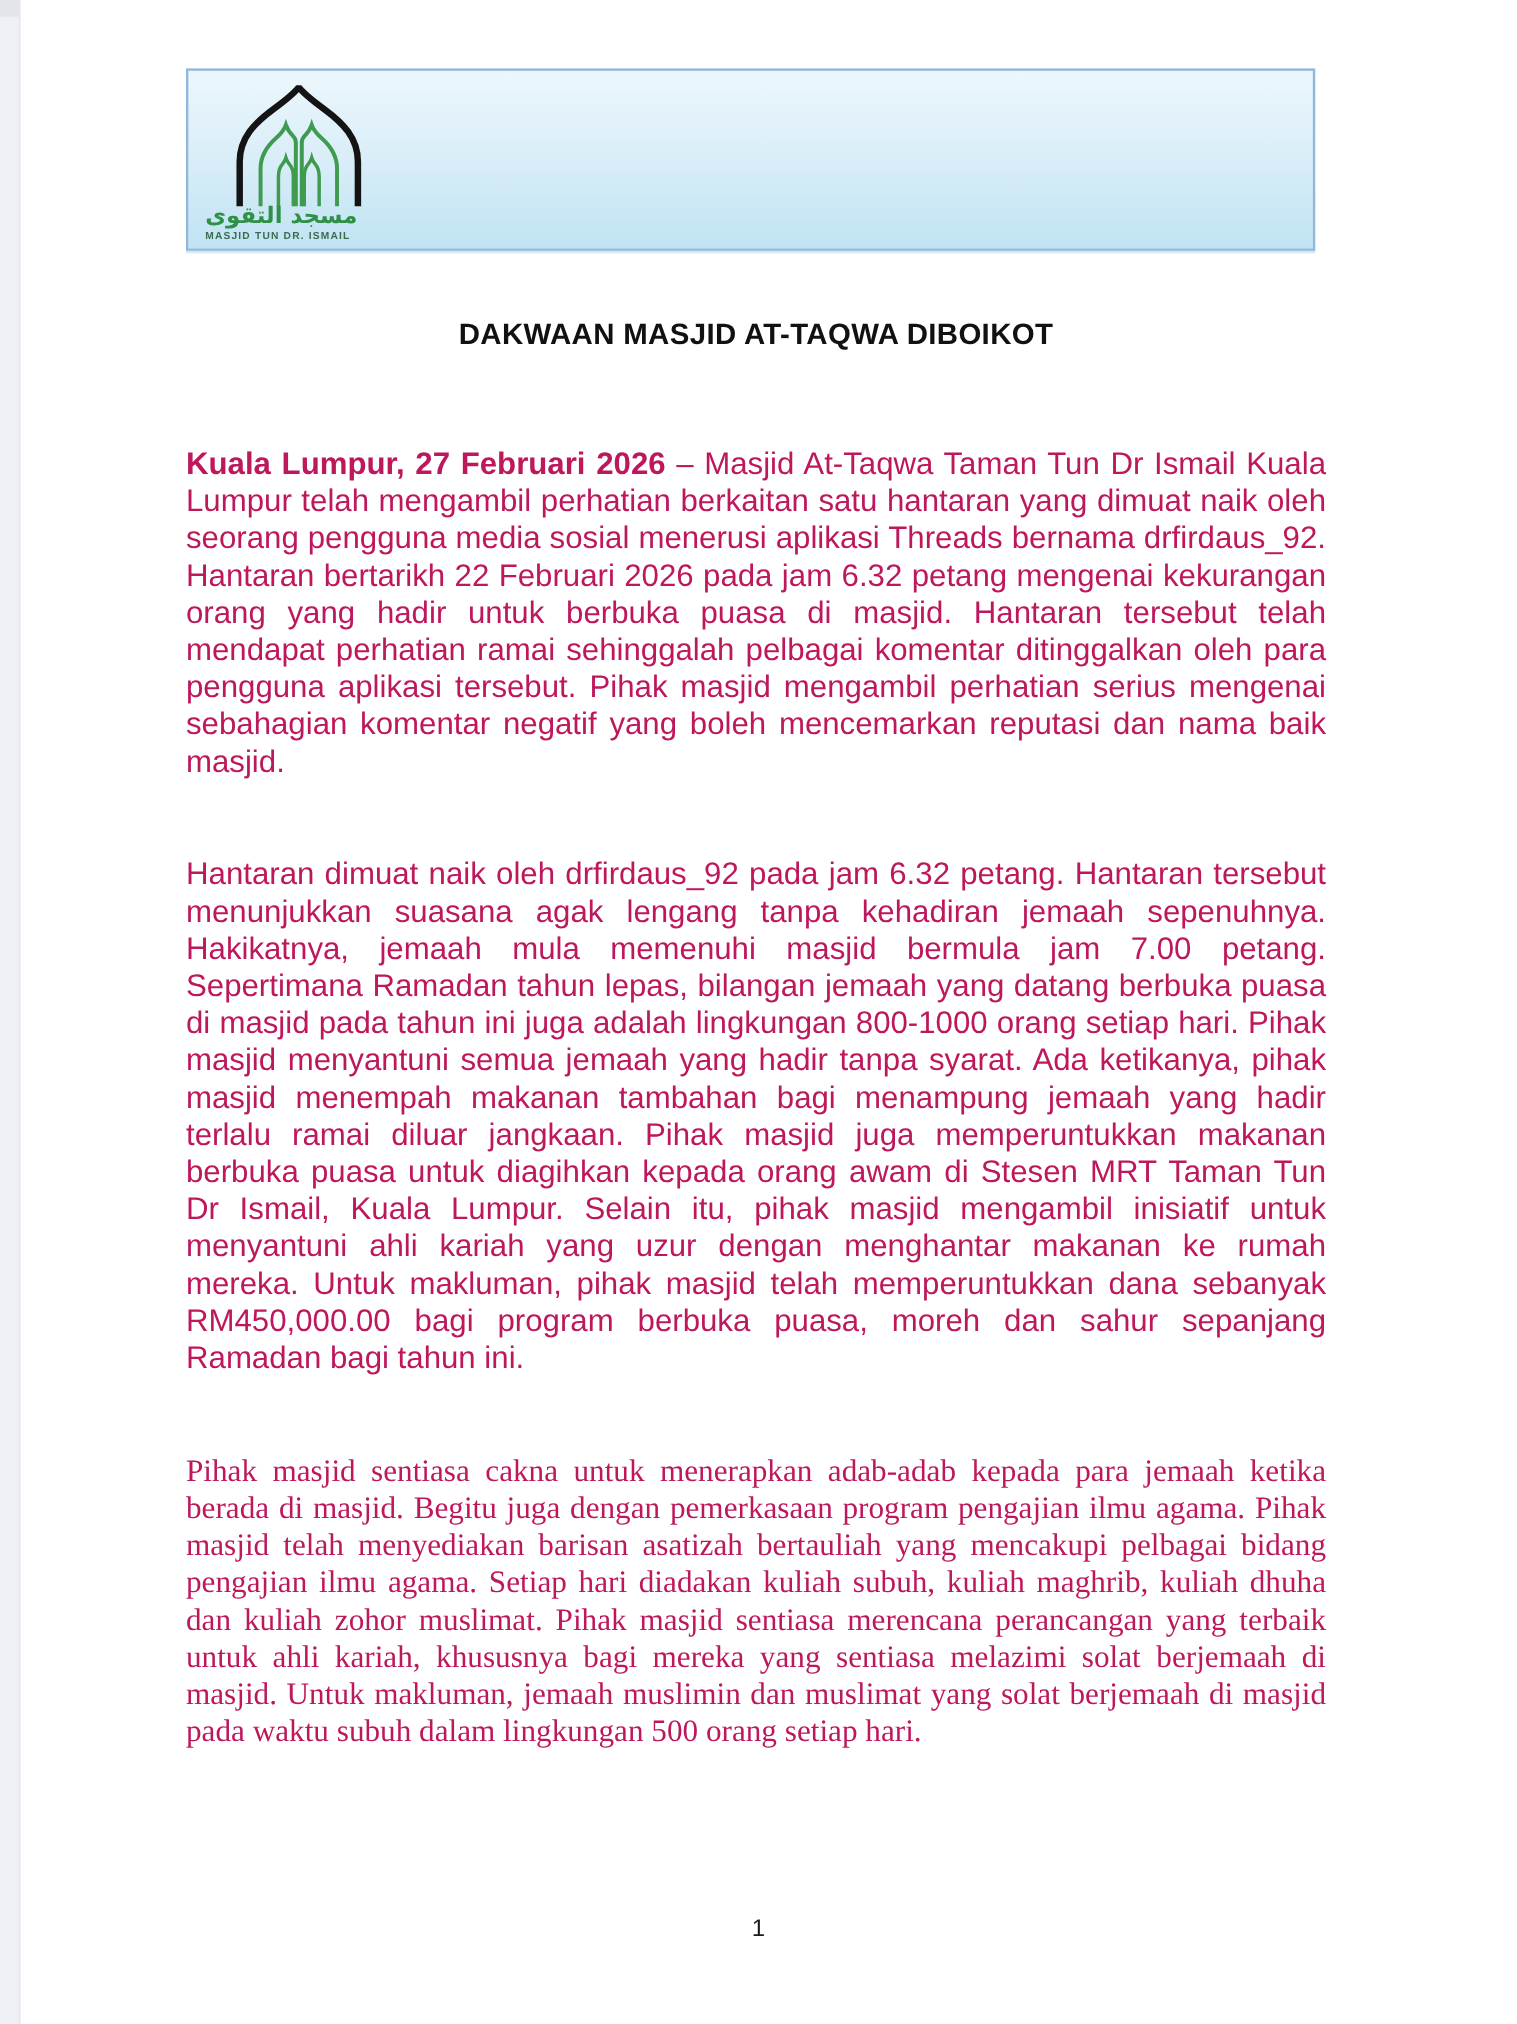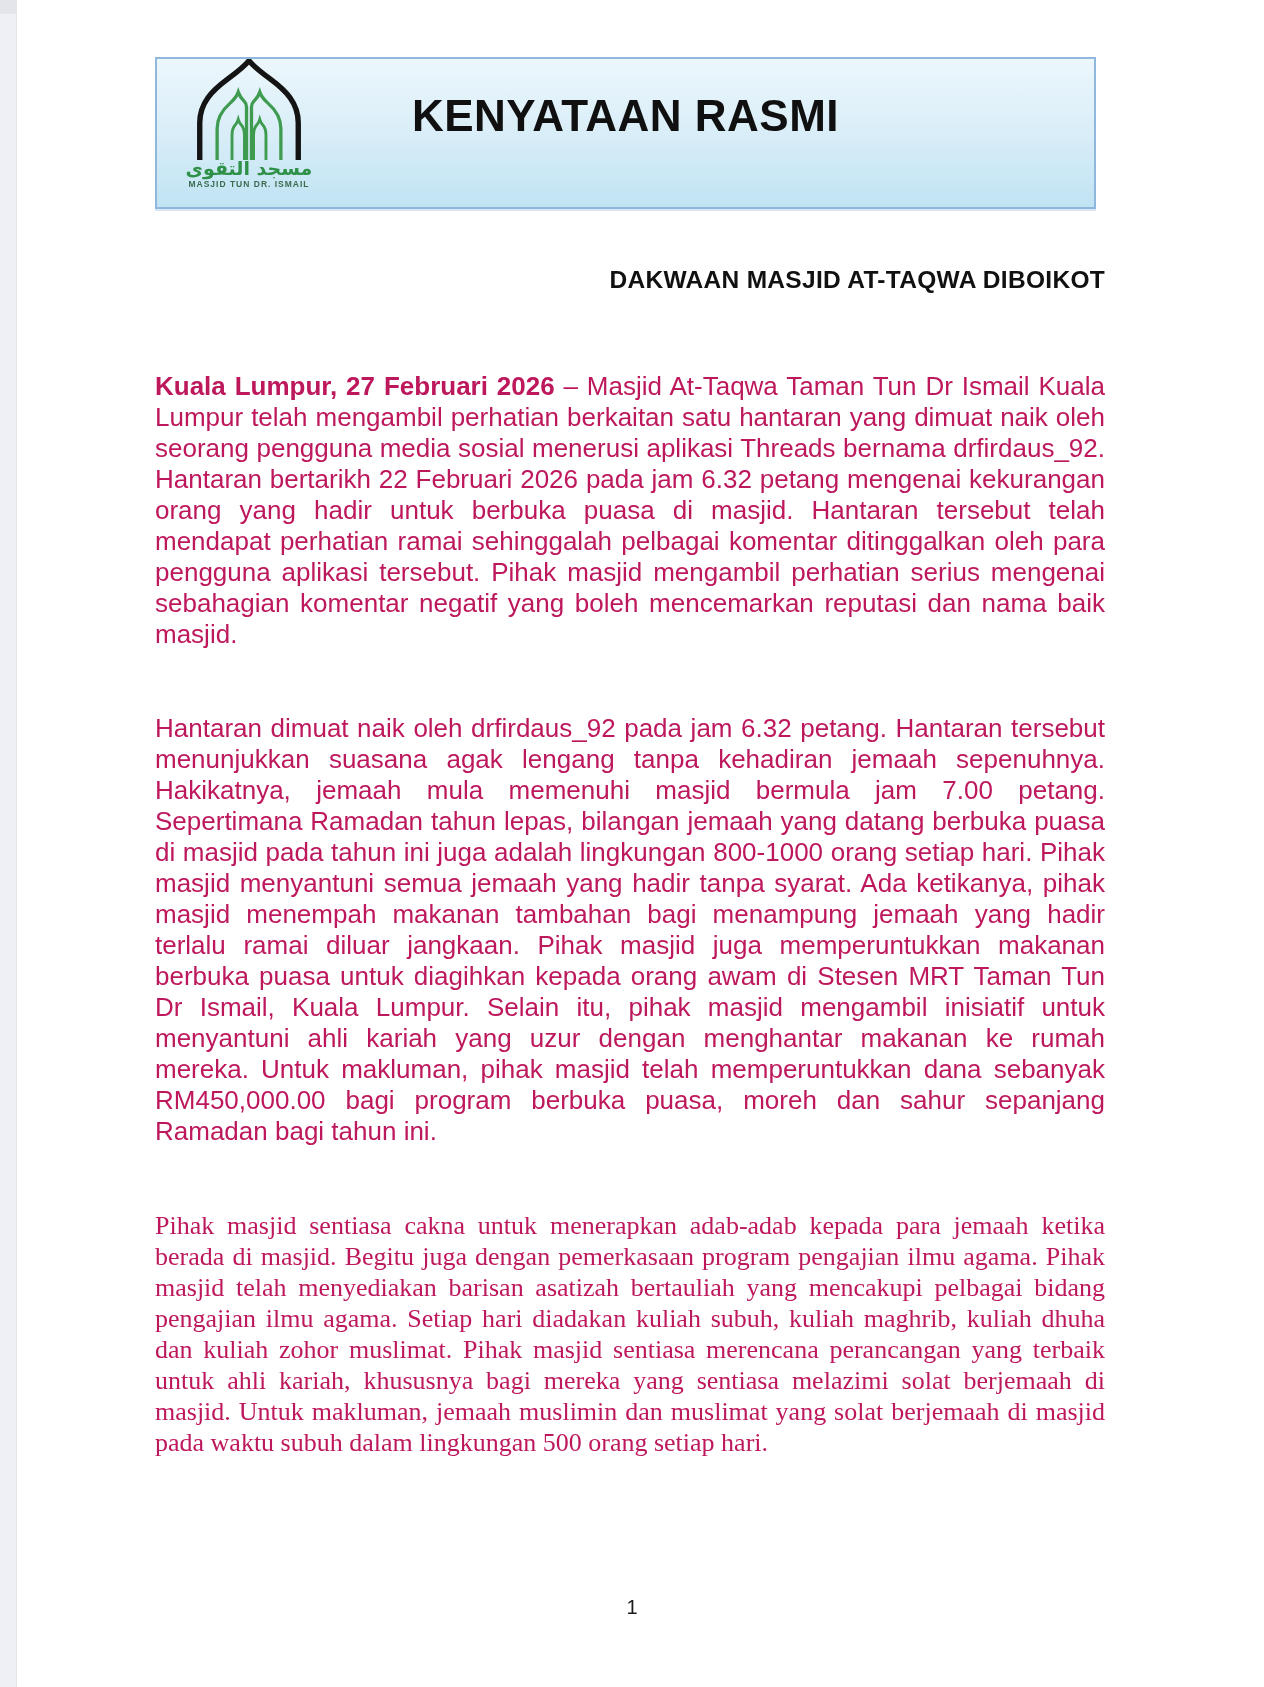--- a/index.html
+++ b/index.html
@@ -37,38 +37,38 @@
   }
   .header-subtitle {
     position:absolute; left:0; top:91px; width:100%;
     text-align:center;
     font-size:22.5px; font-weight:bold; color:#101010;
     letter-spacing:0.2px;
   }
 
   
   .logo {
-    position:absolute; left:14px; top:0; width:156px; height:132px;
-    text-align:center;
+    position:absolute; left:14px; top:12px; width:156px; height:132px;
+    text-align:left;
   }
   .logo svg { display:block; margin:0 auto; }
   .logo-arabic {
     font-family:"DejaVu Sans", sans-serif;
     font-size:19px; font-weight:bold; color:#2f9147;
     line-height:20px; margin-top:-2px;
   }
   .logo-caption {
     font-size:8.5px; font-weight:bold; color:#3c6b50;
     letter-spacing:1px; line-height:10px; margin-top:1px;
   }
 
   
   .doc-title {
     position:absolute; left:155px; top:266px; width:950px;
-    text-align:right;
+    text-align:center;
     font-size:24.5px; font-weight:bold; color:#111111;
     letter-spacing:0.3px;
   }
   .content {
     position:absolute; left:155px; top:371px; width:950px;
     font-size:26px; line-height:31px; color:#be185d;
     text-align:justify;
   }
   .content p { margin:0 0 63px 0; }
   .content p:last-child { margin-bottom:0;font-family:Liberation Serif, serif; }
@@ -93,21 +93,20 @@
 
       <path d="M34 122 V84 C34 70 42 60 50 53 C55 48.5 58 44.5 59.5 40 C61 44.5 64 48.5 67 51.5 Q69.5 54 69.5 58 L69.5 122" fill="none" stroke="#3f9b50" stroke-width="4"></path>
       <path d="M111 122 V84 C111 70 103 60 95 53 C90 48.5 87 44.5 85.5 40 C84 44.5 81 48.5 78 51.5 Q75.5 54 75.5 58 L75.5 122" fill="none" stroke="#3f9b50" stroke-width="4"></path>
 
       <path d="M52 122 V92 Q52 84 56 79.5 Q58.5 76.5 59.5 73 Q60.5 76.5 63 79.5 Q67 84 67 92 V122" fill="none" stroke="#3f9b50" stroke-width="3.5"></path>
       <path d="M78 122 V92 Q78 84 82 79.5 Q84.5 76.5 85.5 73 Q86.5 76.5 89 79.5 Q93 84 93 92 V122" fill="none" stroke="#3f9b50" stroke-width="3.5"></path>
     </svg>
     <div class="logo-arabic">مسجد التقوى</div>
     <div class="logo-caption">MASJID TUN DR. ISMAIL</div>
   </div>
-  <div class="header-title">KENYATAAN RASMI</div>
 </div>
 
 <div class="doc-title">DAKWAAN MASJID AT-TAQWA DIBOIKOT</div>
 
 <div class="content">
   <p><span class="lead-bold">Kuala Lumpur, 27 Februari 2026</span><span> – Masjid At-Taqwa Taman Tun Dr Ismail Kuala Lumpur telah mengambil perhatian berkaitan satu hantaran yang dimuat naik oleh seorang pengguna media sosial menerusi aplikasi Threads bernama drfirdaus_92. Hantaran bertarikh 22 Februari 2026 pada jam 6.32 petang mengenai kekurangan orang yang hadir untuk berbuka puasa di masjid. Hantaran tersebut telah mendapat perhatian ramai sehinggalah pelbagai komentar ditinggalkan oleh para pengguna aplikasi tersebut. Pihak masjid mengambil perhatian serius mengenai sebahagian komentar negatif yang boleh mencemarkan reputasi dan nama baik masjid.</span></p>
   <p><span>Hantaran dimuat naik oleh drfirdaus_92 pada jam 6.32 petang. Hantaran tersebut menunjukkan suasana agak lengang tanpa kehadiran jemaah sepenuhnya. Hakikatnya, jemaah mula memenuhi masjid bermula jam 7.00 petang. Sepertimana Ramadan tahun lepas, bilangan jemaah yang datang berbuka puasa di masjid pada tahun ini juga adalah lingkungan 800-1000 orang setiap hari. Pihak masjid menyantuni semua jemaah yang hadir tanpa syarat. Ada ketikanya, pihak masjid menempah makanan tambahan bagi menampung jemaah yang hadir terlalu ramai diluar jangkaan. Pihak masjid juga memperuntukkan makanan berbuka puasa untuk diagihkan kepada orang awam di Stesen MRT Taman Tun Dr Ismail, Kuala Lumpur. Selain itu, pihak masjid mengambil inisiatif untuk menyantuni ahli kariah yang uzur dengan menghantar makanan ke rumah mereka. Untuk makluman, pihak masjid telah memperuntukkan dana sebanyak RM450,000.00 bagi program berbuka puasa, moreh dan sahur sepanjang Ramadan bagi tahun ini.</span></p>
   <p><span>Pihak masjid sentiasa cakna untuk menerapkan adab-adab kepada para jemaah ketika berada di masjid. Begitu juga dengan pemerkasaan program pengajian ilmu agama. Pihak masjid telah menyediakan barisan asatizah bertauliah yang mencakupi pelbagai bidang pengajian ilmu agama. Setiap hari diadakan kuliah subuh, kuliah maghrib, kuliah dhuha dan kuliah zohor muslimat. Pihak masjid sentiasa merencana perancangan yang terbaik untuk ahli kariah, khususnya bagi mereka yang sentiasa melazimi solat berjemaah di masjid. Untuk makluman, jemaah muslimin dan muslimat yang solat berjemaah di masjid pada waktu subuh dalam lingkungan 500 orang setiap hari.</span></p>
 </div>
 

